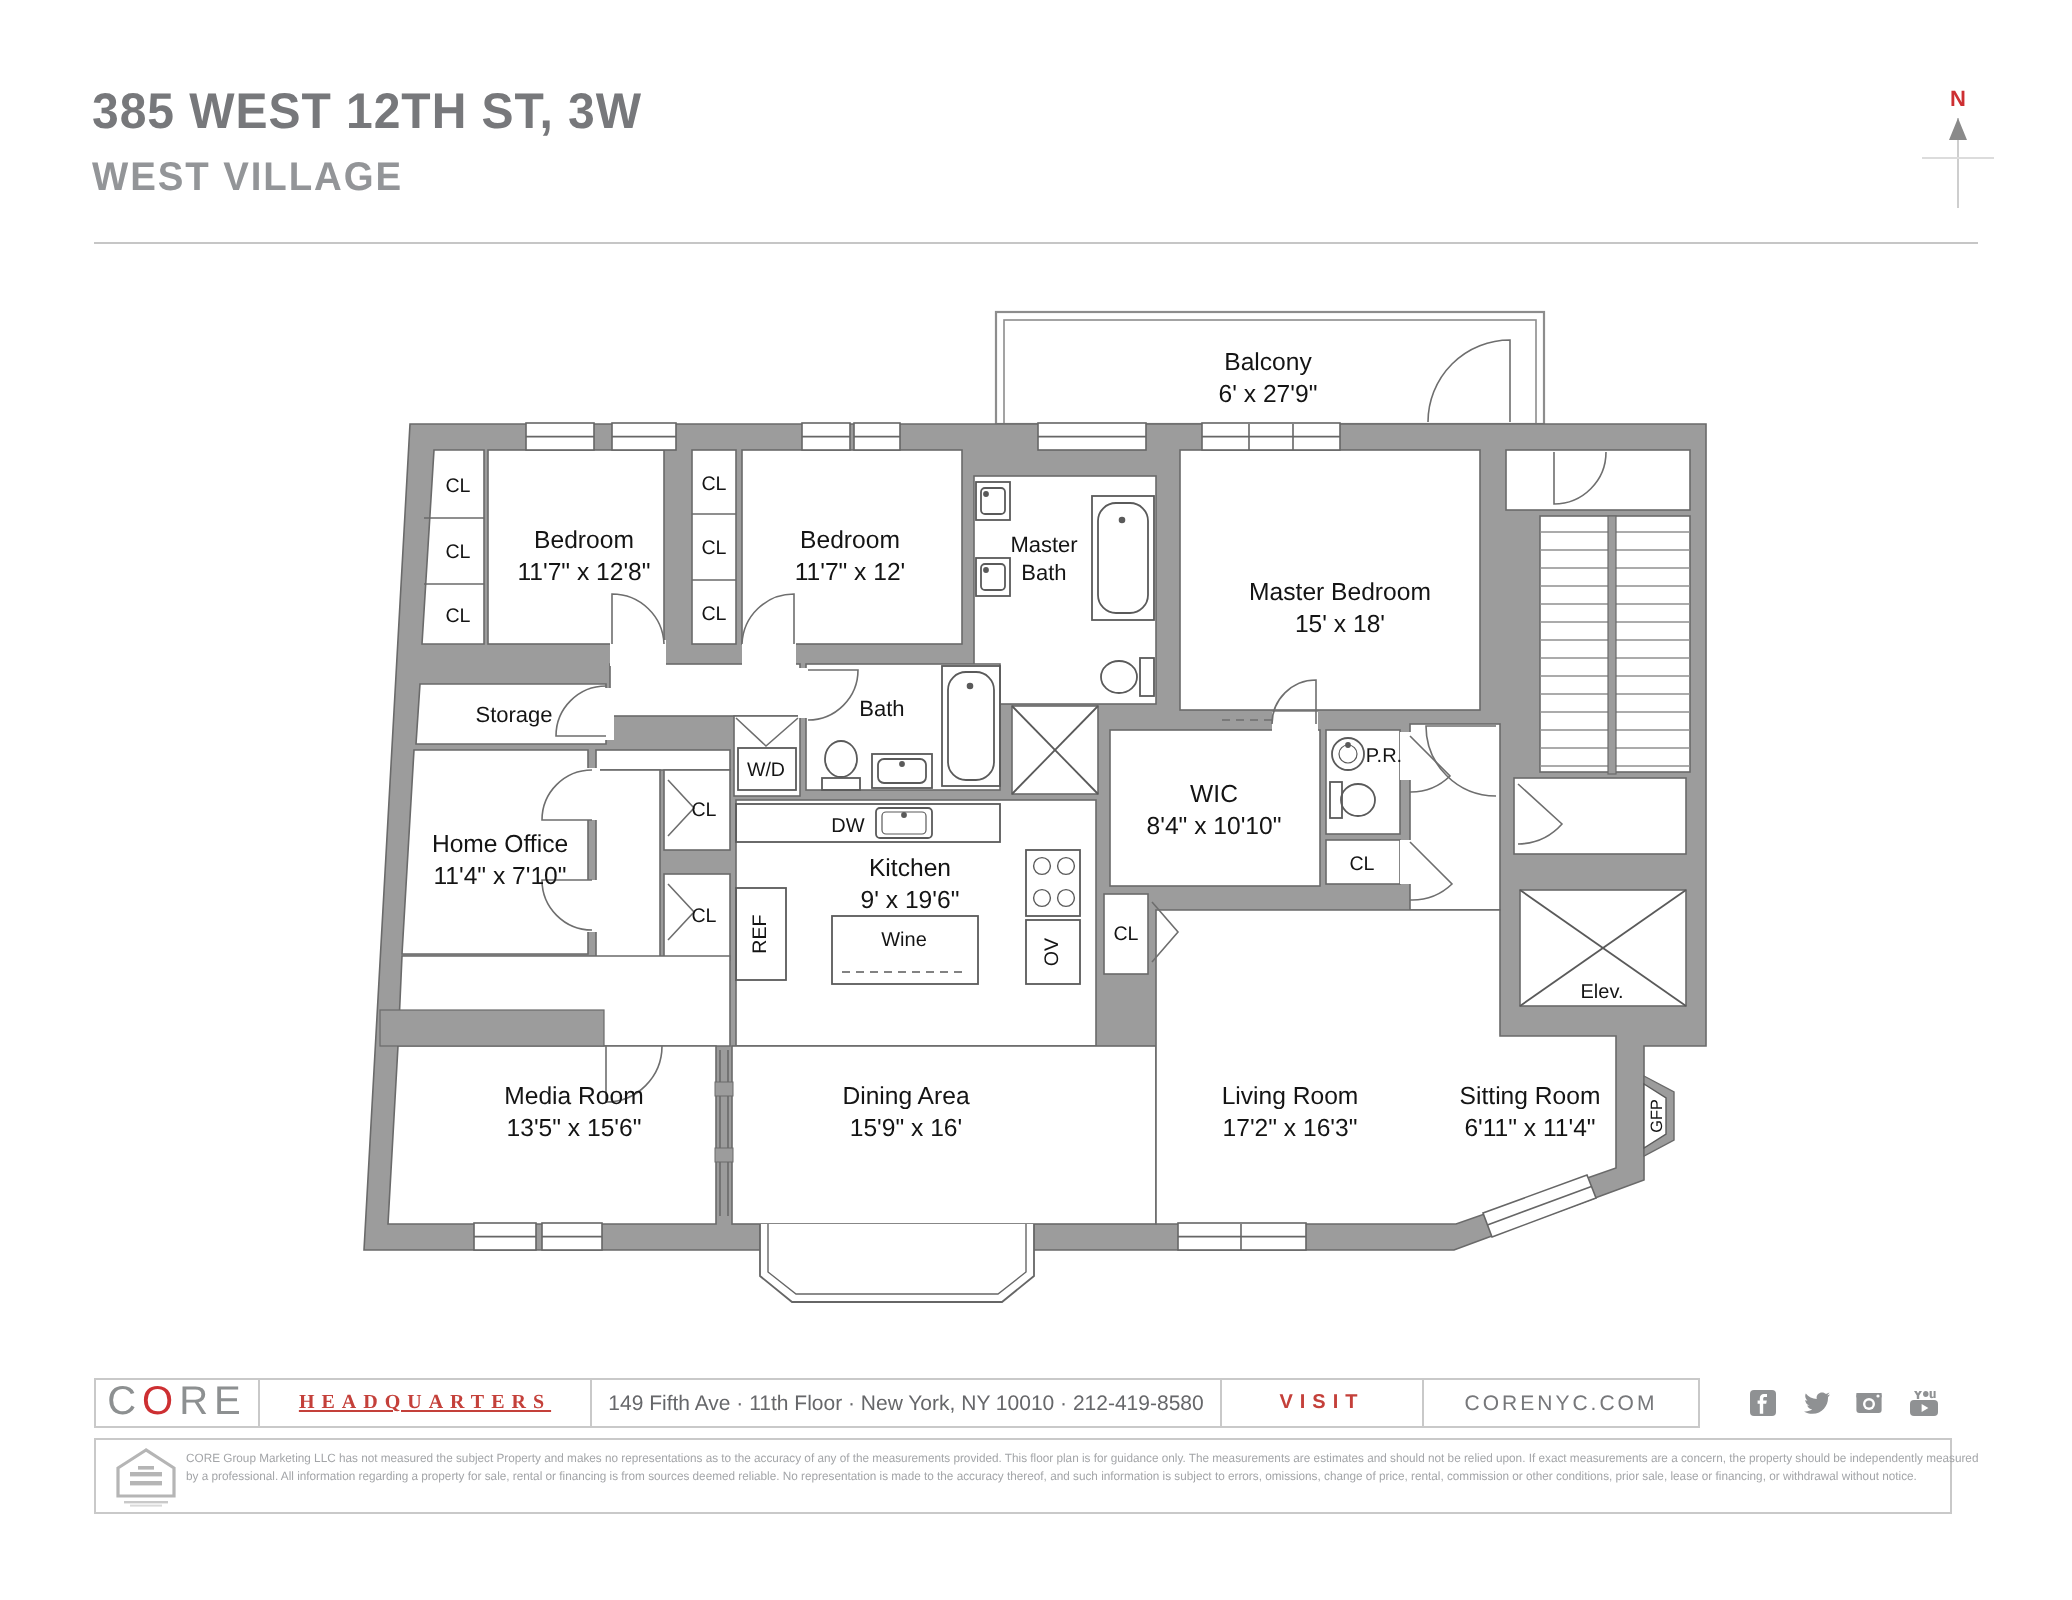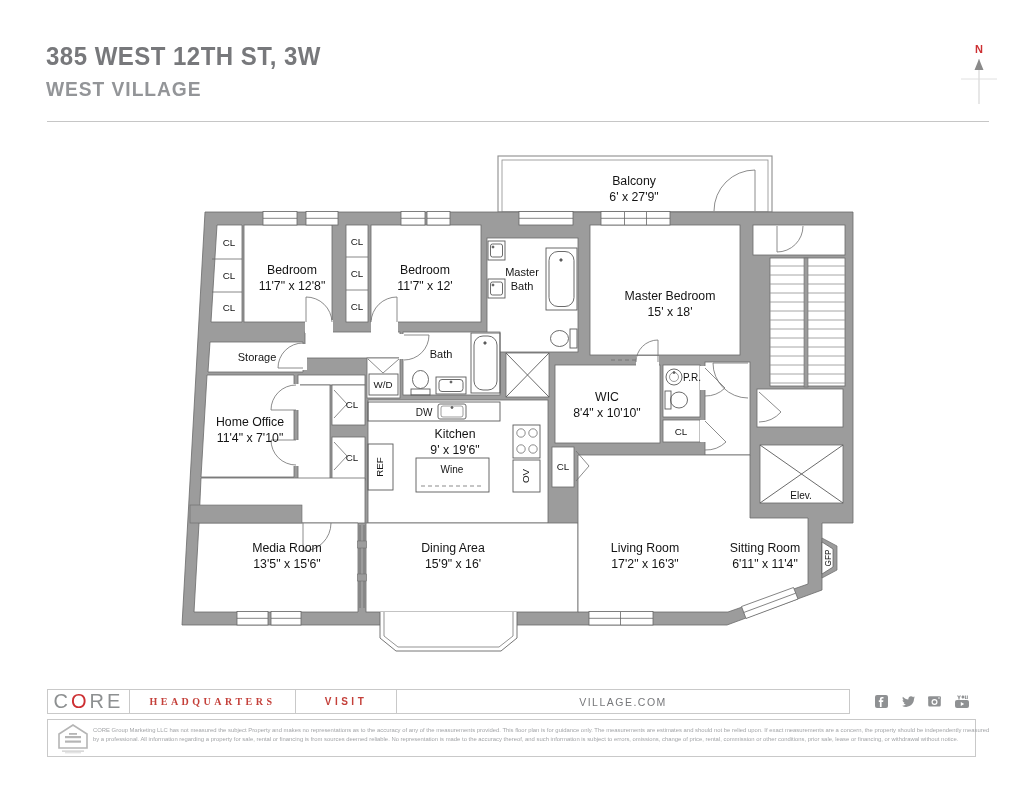--- a/index.html
+++ b/index.html
@@ -12,21 +12,21 @@
   .sm{font-size:11px;}
   .xs{font-size:10px;}
   .cl{font-size:9.8px;}
   .gf{font-size:8.2px;}
   .n{font-size:11px;font-weight:bold;fill:#cd2f32;}
   .fbar{position:absolute;left:47px;top:689px;width:803px;height:25px;border:1px solid #c9c9c9;display:flex;align-items:stretch;box-sizing:border-box;}
   .fcell{display:flex;align-items:center;justify-content:center;border-right:1px solid #c9c9c9;box-sizing:border-box;}
   .fcell:last-child{border-right:none;}
   .logo{width:82px;font-size:20px;letter-spacing:3px;color:#8d9091;font-weight:400;}
   .logo .o{color:#cd2f32;}
-  .hq{width:166px;font-family:"Liberation Serif",serif;font-size:10px;font-weight:bold;letter-spacing:3.5px;color:#c4403a;}
+  .hq{width:166px;font-family:"Liberation Serif",serif;font-size:10px;font-weight:bold;letter-spacing:3.5px;color:#c4403a;text-decoration:underline;}
   .addr{width:315px;font-size:10.5px;color:#66676a;}
   .visit{width:101px;font-family:Liberation Sans, sans-serif;font-size:10px;font-weight:bold;letter-spacing:3.5px;color:#c4403a;}
   .site{flex:1;font-size:10.5px;letter-spacing:1.5px;color:#77787b;}
   .social{position:absolute;left:874px;top:692px;width:96px;height:19px;display:flex;align-items:center;justify-content:space-between;}
   .disc{position:absolute;left:47px;top:719px;width:929px;height:38px;border:1px solid #c9c9c9;box-sizing:border-box;}
   .disc-txt{position:absolute;left:45px;top:6px;font-size:6px;line-height:9px;color:#a3a5a8;white-space:nowrap;transform:scaleX(.98);transform-origin:left top;}
   .eho{position:absolute;left:8px;top:4px;}
 </style>
 </head>
 <body>
@@ -305,22 +305,23 @@
   </g>
 </svg>
 
 <div class="fbar">
   <div class="fcell logo">
     <span>C</span>
       <span class="o">O</span>
       <span>RE</span>
   </div>
   <div class="fcell hq">HEADQUARTERS</div>
+  <div class="fcell addr">149 Fifth Ave · 11th Floor · New York, NY 10010 · 212-419-8580</div>
   <div class="fcell visit">VISIT</div>
-  <div class="fcell site">VILLAGE.COM</div>
+  <div class="fcell site">CORENYC.COM</div>
 </div>
 
 <div class="social">
   <svg width="15" height="15" viewBox="0 0 15 15">
     <rect x="1" y="1" width="13" height="13" rx="2" fill="#8f9193"></rect>
     <path d="M9.5,4.5 h-1.2 c-.4,0-.7.3-.7.8 v1 h1.8 l-.3,1.6 h-1.5 v5 h-1.7 v-5 h-1.1 v-1.6 h1.1 v-1.2 c0-1.2.8-2.1,2-2.1 h1.6 z" fill="#ffffff"></path>
   </svg>
   <svg width="15" height="15" viewBox="0 0 15 15">
     <path d="M14,3.3c-.5.2-1,.4-1.5.4.5-.3,1-.8,1.2-1.4-.5.3-1.1.5-1.7.7-.5-.5-1.2-.8-2-.8-1.5,0-2.7,1.2-2.7,2.7 0,.2,0,.4.1.6C5.2,5.4,3.2,4.3,1.9,2.7,1.7,3.1,1.6,3.5,1.6,4c0,.9.5,1.8,1.2,2.3-.4,0-.9-.1-1.2-.3v0c0,1.3.9,2.4,2.2,2.7-.2.1-.5.1-.7.1-.2,0-.4,0-.5-.1.4,1.1,1.4,1.9,2.5,1.9-.9.7-2.1,1.1-3.4,1.1-.2,0-.4,0-.7,0 1.2.8,2.6,1.2,4.2,1.2 5,0,7.8-4.2,7.8-7.8 v-.4C13.2,4.4,13.7,3.9,14,3.3z" fill="#8f9193"></path>
   </svg>

